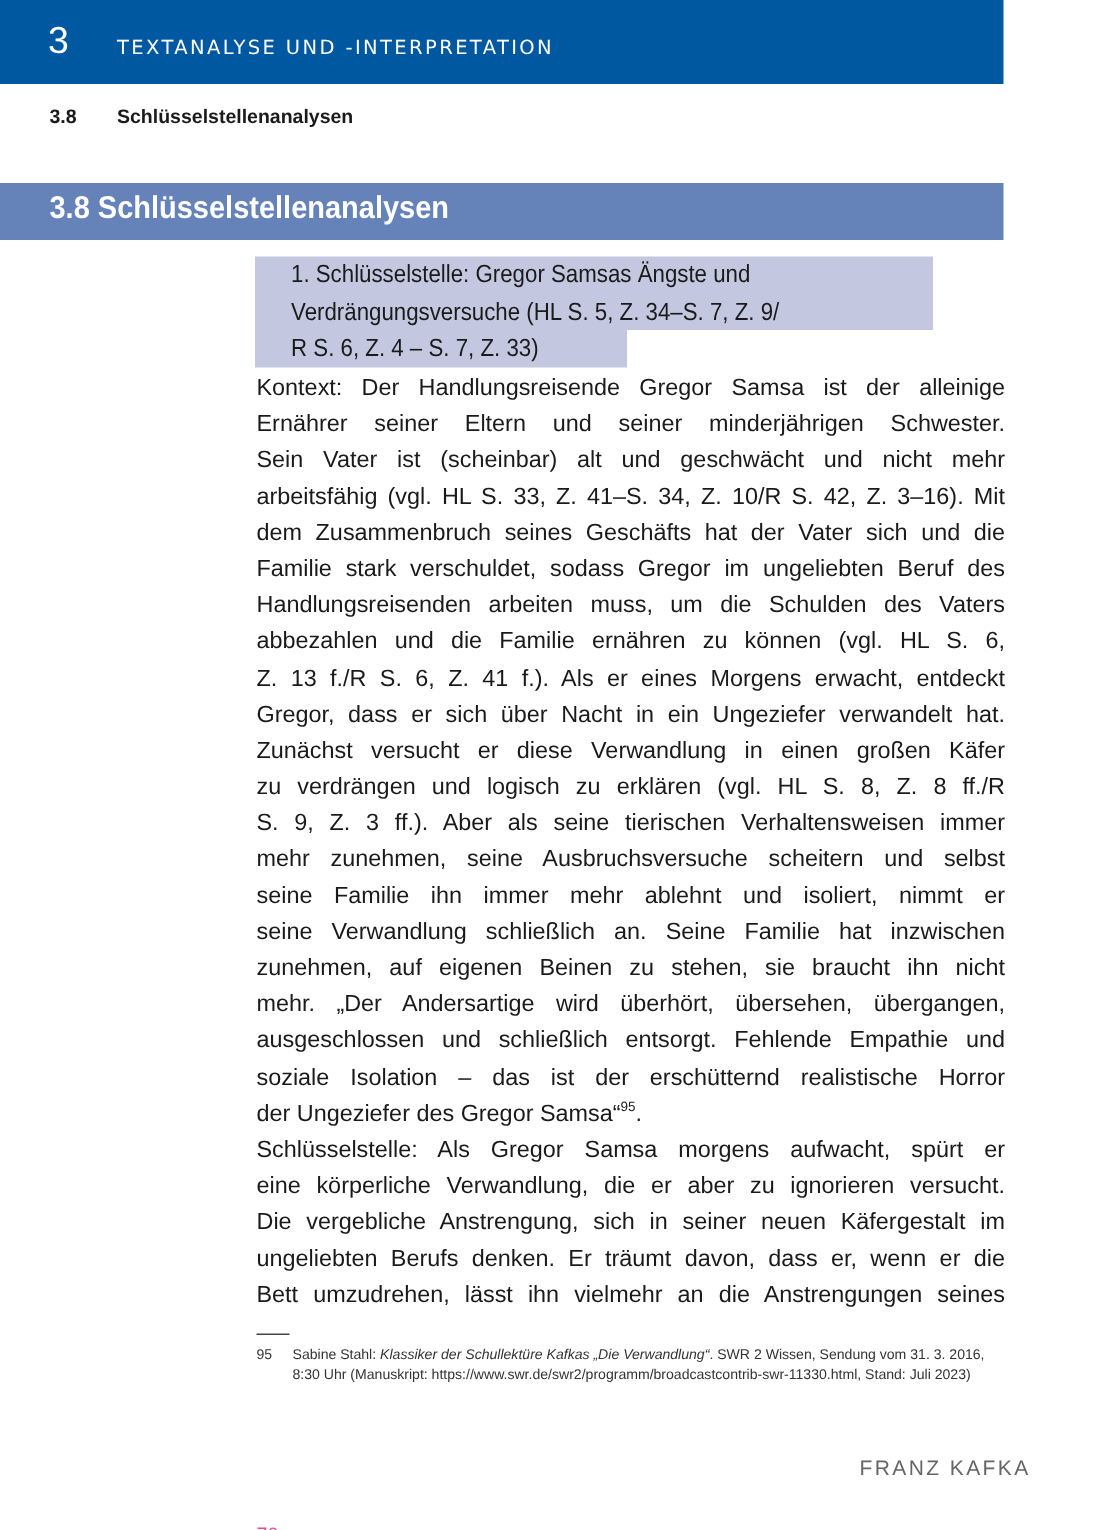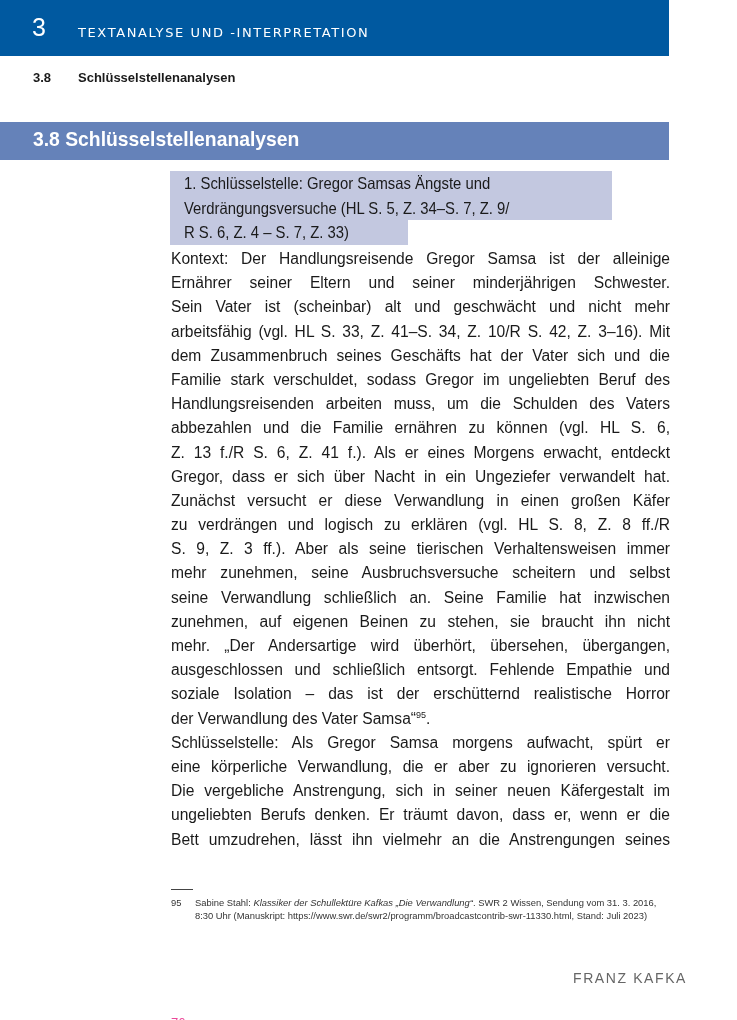--- a/index.html
+++ b/index.html
@@ -5,21 +5,21 @@
   html, body { margin:0; padding:0; background:#ffffff; }
   body { width:737px; height:1020px; position:relative; overflow:hidden; font-family:"DejaVu Sans", sans-serif; color:#1a1a1a; }
   .chapter-bar { position:absolute; left:0; top:0; width:669px; height:56px; background:#0059a0; }
   .chapter-num { position:absolute; left:32px; top:13px; font-size:25px; color:#fff; font-family:"Liberation Sans", sans-serif; }
   .chapter-title { position:absolute; left:78px; top:25px; font-size:13px; letter-spacing:1.6px; color:#fff; font-family:"DejaVu Sans", sans-serif; }
   .running-head { position:absolute; top:70px; left:33px; font-size:13px; font-weight:bold; font-family:"Liberation Sans", sans-serif; color:#1a1a1a; }
   .running-head .num { display:inline-block; width:45px; }
   .section-band { position:absolute; left:0; top:122px; width:669px; height:38px; background:#6582b9; }
   .section-title { position:absolute; left:33px; top:5px; font-size:21px; color:#fff; font-family:"Liberation Sans", sans-serif; font-weight:bold; transform:scaleX(0.92); transform-origin:left; white-space:nowrap; }
   .key-box { position:absolute; left:170px; top:171px; }
-  .key-line { display:block; background:#c3c8e0; height:24.5px; line-height:24.5px; padding-left:14px; font-size:16.5px; font-family:"Liberation Sans", sans-serif; color:#1a1a1a; white-space:nowrap; }
+  .key-line { display:block; background:#c3c8e0; height:24.5px; line-height:24.5px; padding-left:24px; font-size:16.5px; font-family:"Liberation Sans", sans-serif; color:#1a1a1a; white-space:nowrap; }
   .key-line span { display:inline-block; transform:scaleX(0.9); transform-origin:left; }
   .body-text { position:absolute; left:171px; top:247px; width:499px; font-size:15.6px; line-height:24.2px; font-family:"Liberation Sans", sans-serif; color:#1a1a1a; }
   .body-text .ln { display:block; text-align:justify; text-align-last:justify; white-space:nowrap; height:24.2px; overflow:visible; }
   .body-text .ln.last { text-align-last:left; }
   .body-text b { font-weight:normal; }
   sup { font-size:9px; line-height:0; vertical-align:super; }
   .fn-rule { position:absolute; left:171px; top:889px; width:22px; height:1px; background:#444; }
   .footnote { position:absolute; left:171px; top:897px; width:500px; font-size:9.4px; line-height:12.6px; font-family:"Liberation Sans", sans-serif; color:#333; }
   .footnote .fn-num { position:absolute; left:0; top:0; }
   .footnote .fn-body { margin-left:24px; display:block; }
@@ -56,26 +56,27 @@
   <span class="ln">dem Zusammenbruch seines Geschäfts hat der Vater sich und die</span>
   <span class="ln">Familie stark verschuldet, sodass Gregor im ungeliebten Beruf des</span>
   <span class="ln">Handlungsreisenden arbeiten muss, um die Schulden des Vaters</span>
   <span class="ln">abbezahlen und die Familie ernähren zu können (vgl. HL S. 6,</span>
   <span class="ln">Z. 13 f./R S. 6, Z. 41 f.). Als er eines Morgens erwacht, entdeckt</span>
   <span class="ln">Gregor, dass er sich über Nacht in ein Ungeziefer verwandelt hat.</span>
   <span class="ln">Zunächst versucht er diese Verwandlung in einen großen Käfer</span>
   <span class="ln">zu verdrängen und logisch zu erklären (vgl. HL S. 8, Z. 8 ff./R</span>
   <span class="ln">S. 9, Z. 3 ff.). Aber als seine tierischen Verhaltensweisen immer</span>
   <span class="ln">mehr zunehmen, seine Ausbruchsversuche scheitern und selbst</span>
+  <span class="ln">seine Familie ihn immer mehr ablehnt und isoliert, nimmt er</span>
   <span class="ln">seine Verwandlung schließlich an. Seine Familie hat inzwischen</span>
   <span class="ln">zunehmen, auf eigenen Beinen zu stehen, sie braucht ihn nicht</span>
   <span class="ln">mehr. „Der Andersartige wird überhört, übersehen, übergangen,</span>
   <span class="ln">ausgeschlossen und schließlich entsorgt. Fehlende Empathie und</span>
   <span class="ln">soziale Isolation – das ist der erschütternd realistische Horror</span>
-  <span class="ln last"><span>der Verwandlung des Vater Samsa“</span><sup>95</sup><span>.</span></span>
+  <span class="ln last"><span>der Ungeziefer des Gregor Samsa“</span><sup>95</sup><span>.</span></span>
   <span class="ln"><b>Schlüsselstelle:</b><span> Als Gregor Samsa morgens aufwacht, spürt er</span></span>
   <span class="ln">eine körperliche Verwandlung, die er aber zu ignorieren versucht.</span>
   <span class="ln">Die vergebliche Anstrengung, sich in seiner neuen Käfergestalt im</span>
   <span class="ln">ungeliebten Berufs denken. Er träumt davon, dass er, wenn er die</span>
   <span class="ln">Bett umzudrehen, lässt ihn vielmehr an die Anstrengungen seines</span>
 </div>
 
 <div class="fn-rule"></div>
 <div class="footnote">
   <span class="fn-num">95</span>

